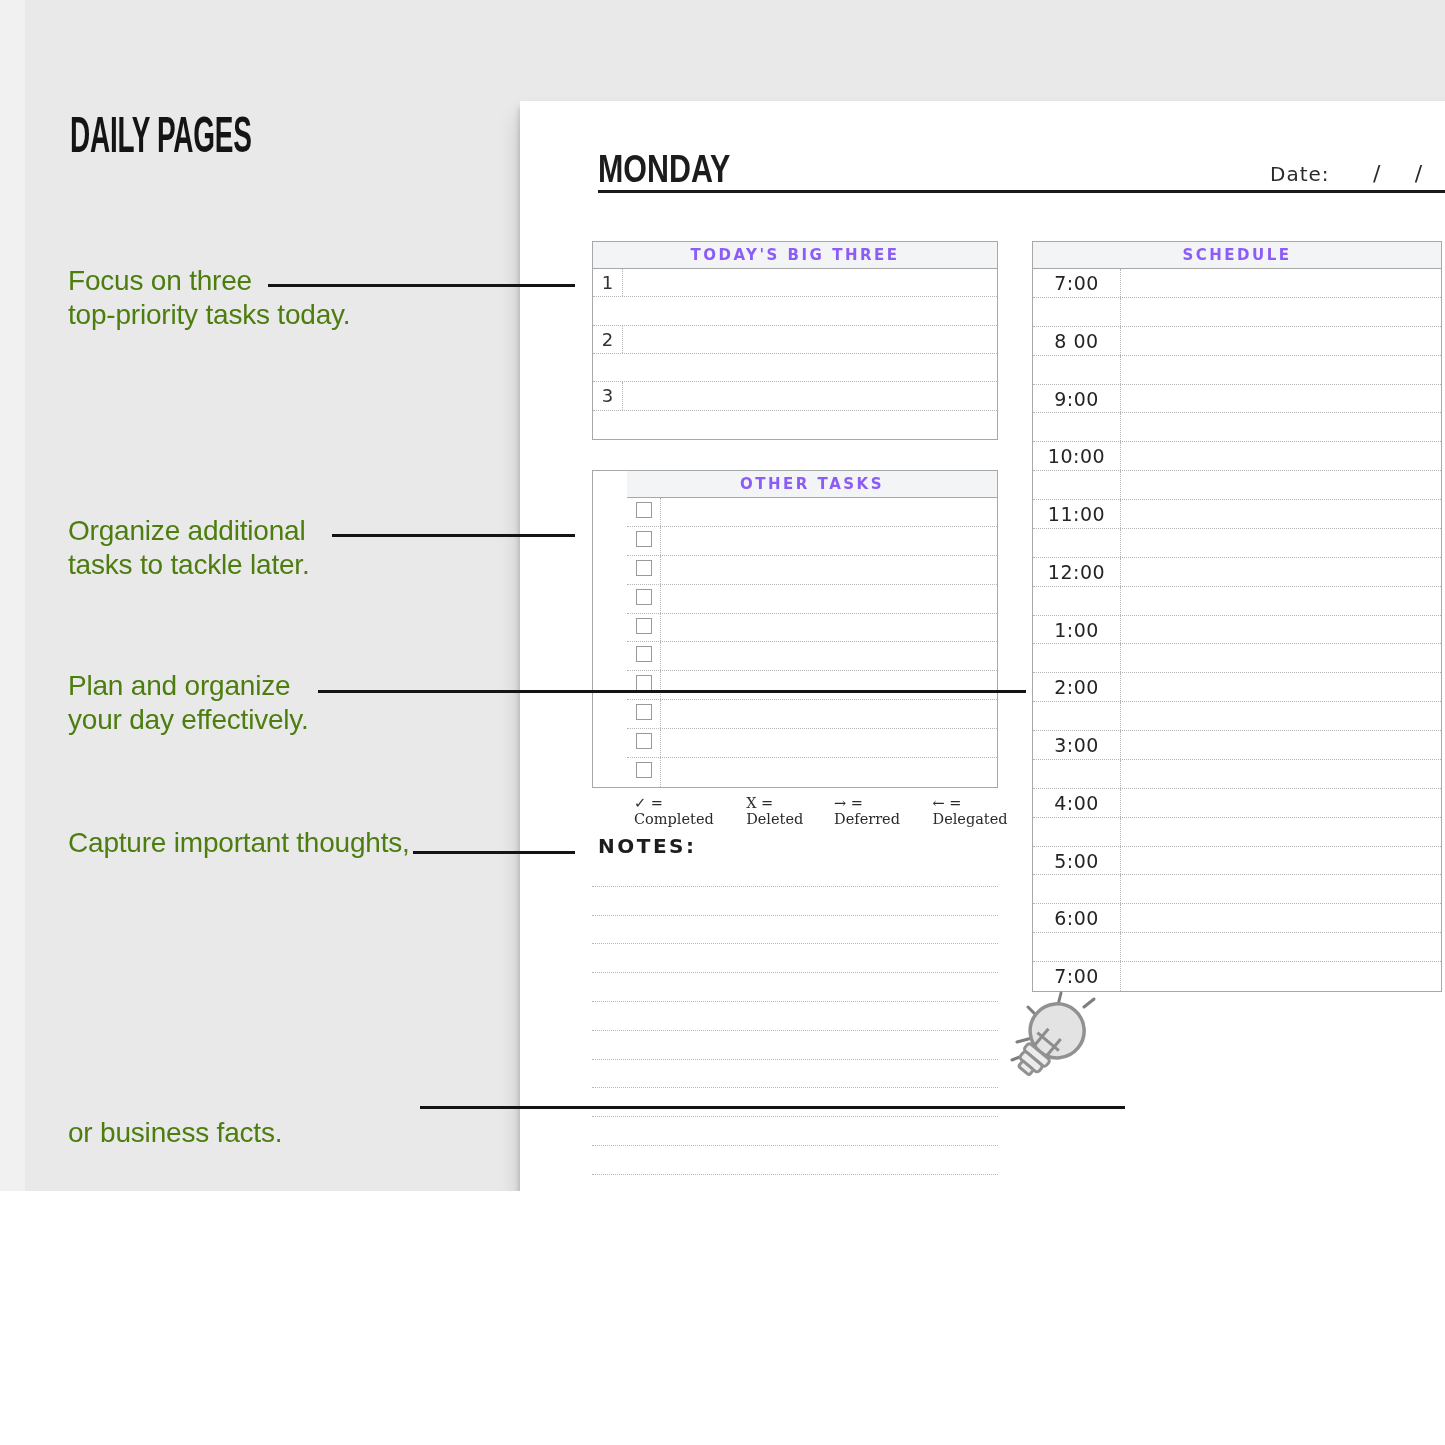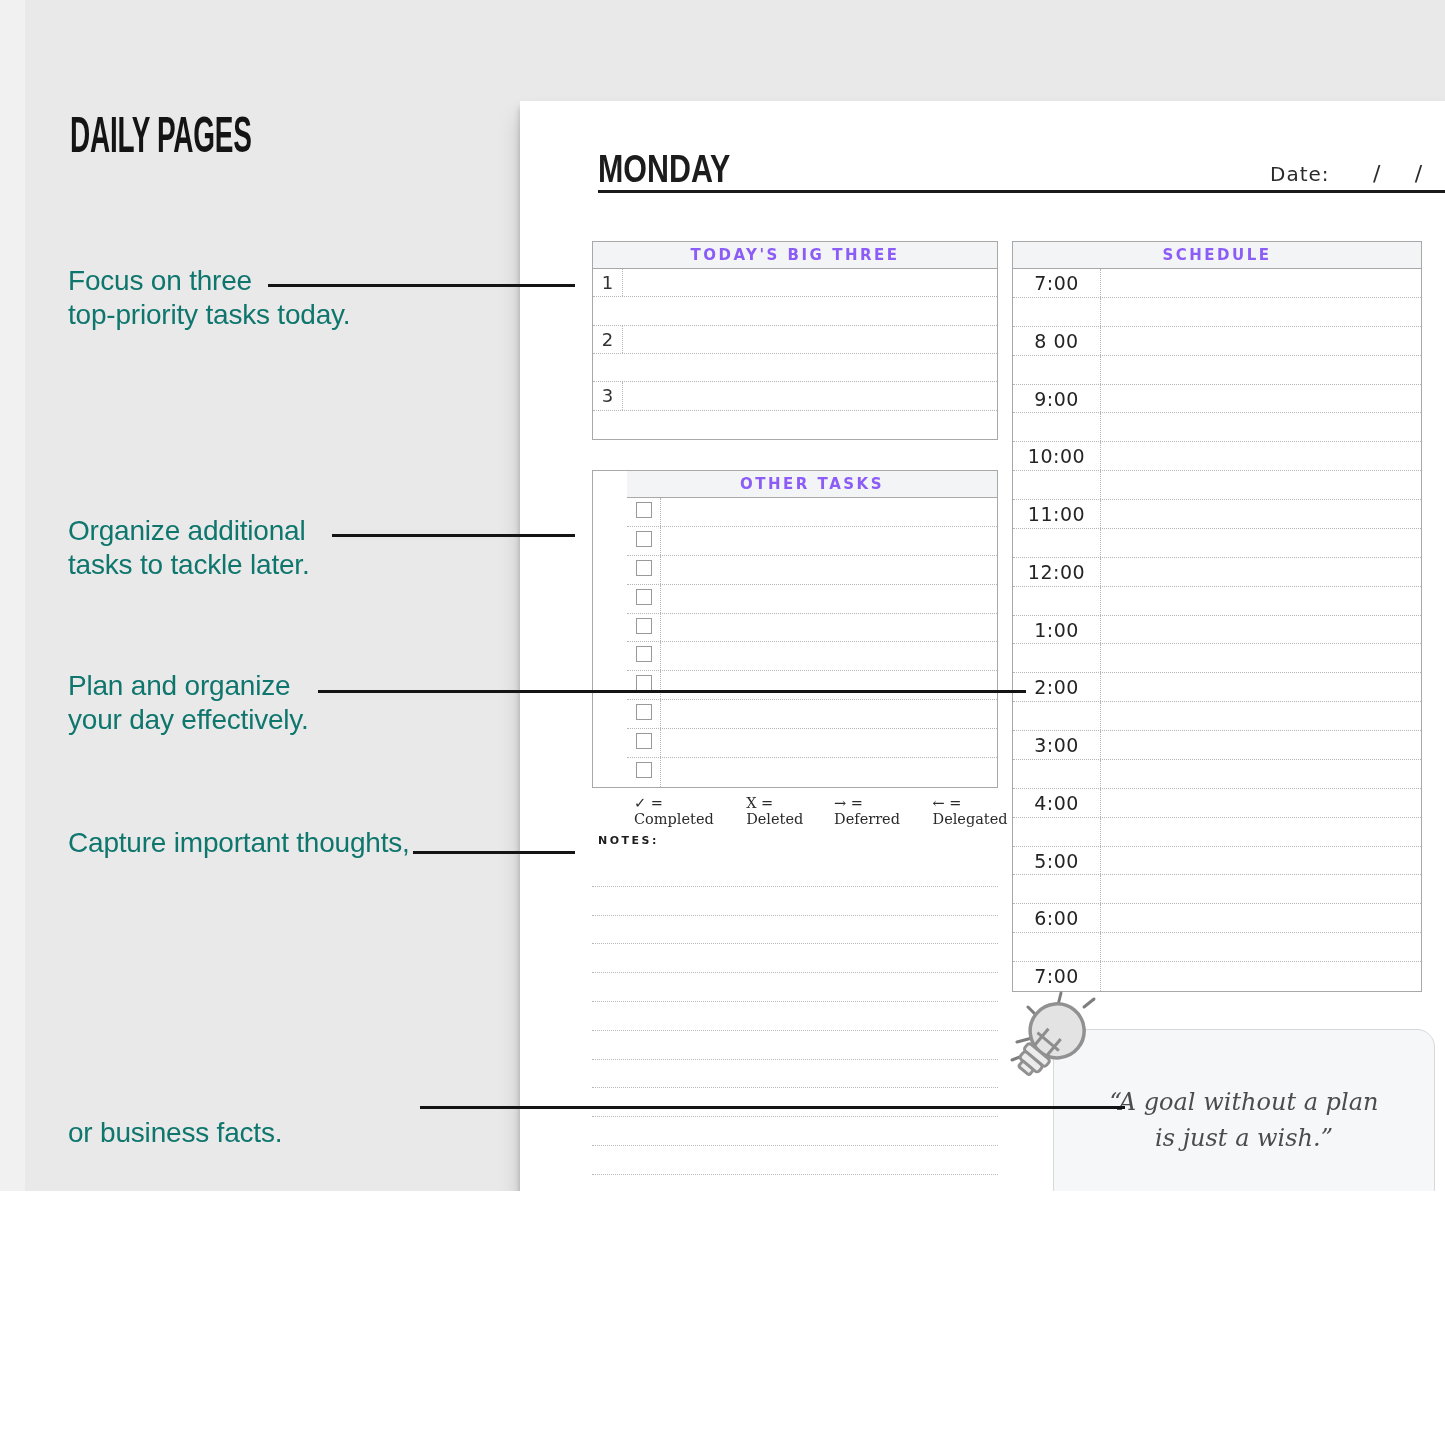--- a/index.html
+++ b/index.html
@@ -18,21 +18,21 @@
   
   .main-title{
     position:absolute;left:70px;top:106px;margin:0;
     font-size:50px;font-weight:800;color:#141414;
     letter-spacing:-0.5px;white-space:nowrap;
     transform:scaleX(0.56);transform-origin:left top;
     font-family:"Liberation Sans",sans-serif;
   }
   .ann{
     position:absolute;left:68px;
-    font-size:28px;line-height:34px;color:#0f766e;letter-spacing:-0.2px;
+    font-size:28px;line-height:34px;color:#4d7c0f;letter-spacing:-0.2px;
   }
   .ann-1{top:264px;} .ann-2{top:514px;} .ann-3{top:669px;}
   .ann-4{top:826px;} .ann-5{top:1082px;}
   .leader{
     position:absolute;height:3px;background:#141414;z-index:6;
   }
   .lead-1{left:268px;top:284px;width:307px;}
   .lead-2{left:332px;top:534px;width:243px;}
   .lead-3{left:318px;top:690px;width:708px;}
   .lead-4{left:413px;top:851px;width:162px;}
@@ -90,26 +90,26 @@
   
   .legend{
     position:absolute;left:72px;top:694px;width:406px;
     display:flex;justify-content:space-between;
     font-family:"DejaVu Serif",serif;font-size:14.5px;color:#2a2a2a;margin-left:42px;
   }
   
   .notes-label{
     position:absolute;left:78px;top:733px;
     font-family:"DejaVu Sans",sans-serif;
-    font-size:11px;font-weight:700;letter-spacing:2.5px;color:#1d1d1d;
+    font-size:20px;font-weight:700;letter-spacing:2.5px;color:#1d1d1d;
   }
   .notes-lines{position:absolute;left:72px;top:757px;width:406px;}
   .note-line{height:28.8px;border-bottom:1px dotted #b8b8b8;}
   
-  .schedule{left:492px;top:140px;width:410px;height:751px;}
+  .schedule{left:512px;top:140px;width:410px;height:751px;}
   .s-row{height:28.88px;border-bottom:1px dotted #b5b5b5;display:flex;}
   .s-row:last-child{border-bottom:none;}
   .s-left{
     width:88px;border-right:1px dotted #b5b5b5;text-align:center;
     line-height:28px;font-family:"DejaVu Sans",sans-serif;
     font-size:19px;color:#242424;letter-spacing:0.5px;
   }
   
   .quote-card{
     position:absolute;left:533px;top:928px;width:382px;height:178px;
@@ -324,26 +324,20 @@
       <div class="note-line"></div>
       <div class="note-line"></div>
       <div class="note-line"></div>
       <div class="note-line"></div>
       <div class="note-line"></div>
       <div class="note-line"></div>
       <div class="note-line"></div>
       <div class="note-line"></div>
     </div>
 
-    <div class="quote-card">
-      <p class="quote-text">
-        <span>“A goal without a plan</span><br>
-        <span>is just a wish.”</span>
-      </p>
-    </div>
 
     <svg class="bulb" width="125" height="125" viewBox="0 0 125 125">
 
       <g stroke="#7e7e7e" stroke-width="3" stroke-linecap="round">
         <line x1="22" y1="57" x2="37" y2="53"></line>
         <line x1="17" y1="75" x2="30" y2="70"></line>
         <line x1="33" y1="22" x2="44" y2="33"></line>
         <line x1="66" y1="8" x2="62" y2="24"></line>
         <line x1="89" y1="22" x2="99" y2="14"></line>
       </g>

